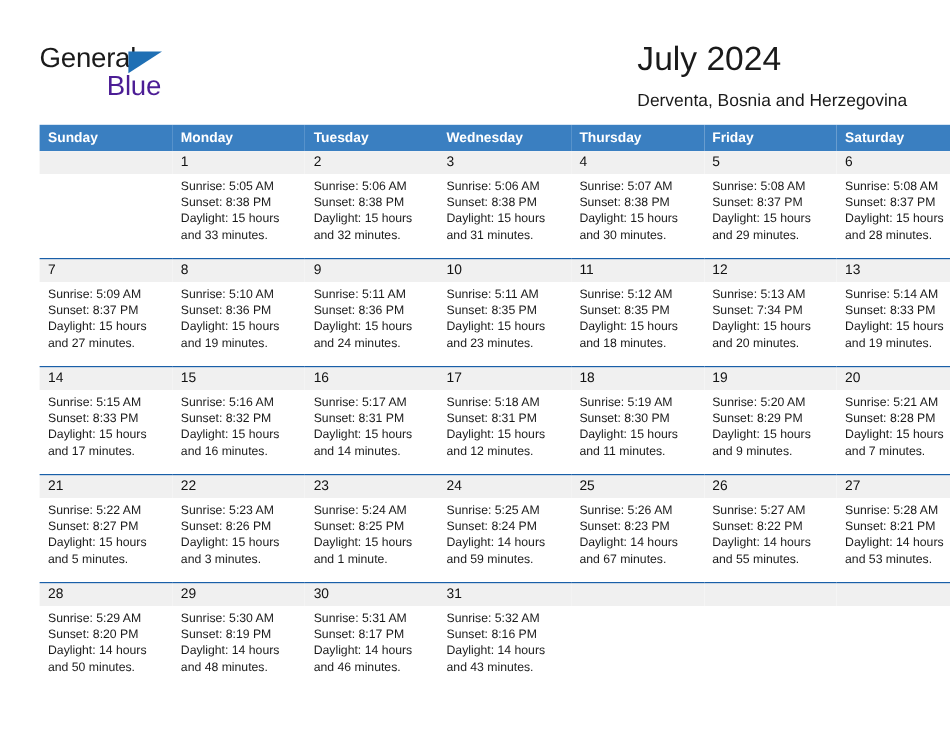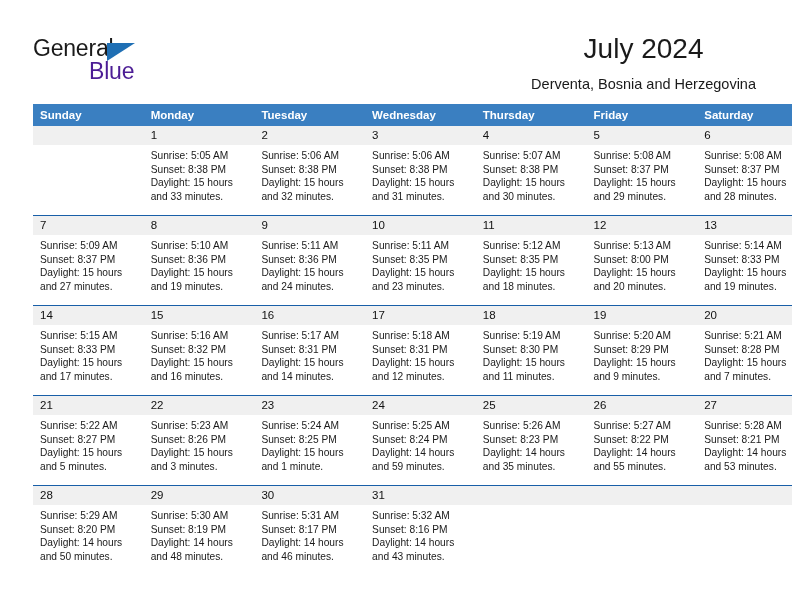--- a/index.html
+++ b/index.html
@@ -62,21 +62,21 @@
     font-size: 23px;
     letter-spacing: -0.2px;
     color: #4c1d95;
     line-height: 25px;
   }
 
   .title-block {
     position: absolute;
     right: 36px;
     top: 32px;
-    text-align: center;
+    text-align: left;
   }
   .cal-title {
     font-size: 28px;
     color: #1a1a1a;
     line-height: 34px;
     white-space: nowrap;
   }
   .cal-subtitle {
     font-size: 14.5px;
     color: #1a1a1a;
@@ -278,21 +278,21 @@
                 <div>Sunrise: 5:12 AM</div>
                 <div>Sunset: 8:35 PM</div>
                 <div>Daylight: 15 hours</div>
                 <div>and 18 minutes.</div>
               </div>
             </td>
             <td>
               <span class="daynum">12</span>
               <div class="details">
                 <div>Sunrise: 5:13 AM</div>
-                <div>Sunset: 8:00 PM</div>
+                <div>Sunset: 7:34 PM</div>
                 <div>Daylight: 15 hours</div>
                 <div>and 20 minutes.</div>
               </div>
             </td>
             <td>
               <span class="daynum">13</span>
               <div class="details">
                 <div>Sunrise: 5:14 AM</div>
                 <div>Sunset: 8:33 PM</div>
                 <div>Daylight: 15 hours</div>
@@ -401,21 +401,21 @@
                 <div>Daylight: 14 hours</div>
                 <div>and 59 minutes.</div>
               </div>
             </td>
             <td>
               <span class="daynum">25</span>
               <div class="details">
                 <div>Sunrise: 5:26 AM</div>
                 <div>Sunset: 8:23 PM</div>
                 <div>Daylight: 14 hours</div>
-                <div>and 35 minutes.</div>
+                <div>and 67 minutes.</div>
               </div>
             </td>
             <td>
               <span class="daynum">26</span>
               <div class="details">
                 <div>Sunrise: 5:27 AM</div>
                 <div>Sunset: 8:22 PM</div>
                 <div>Daylight: 14 hours</div>
                 <div>and 55 minutes.</div>
               </div>

